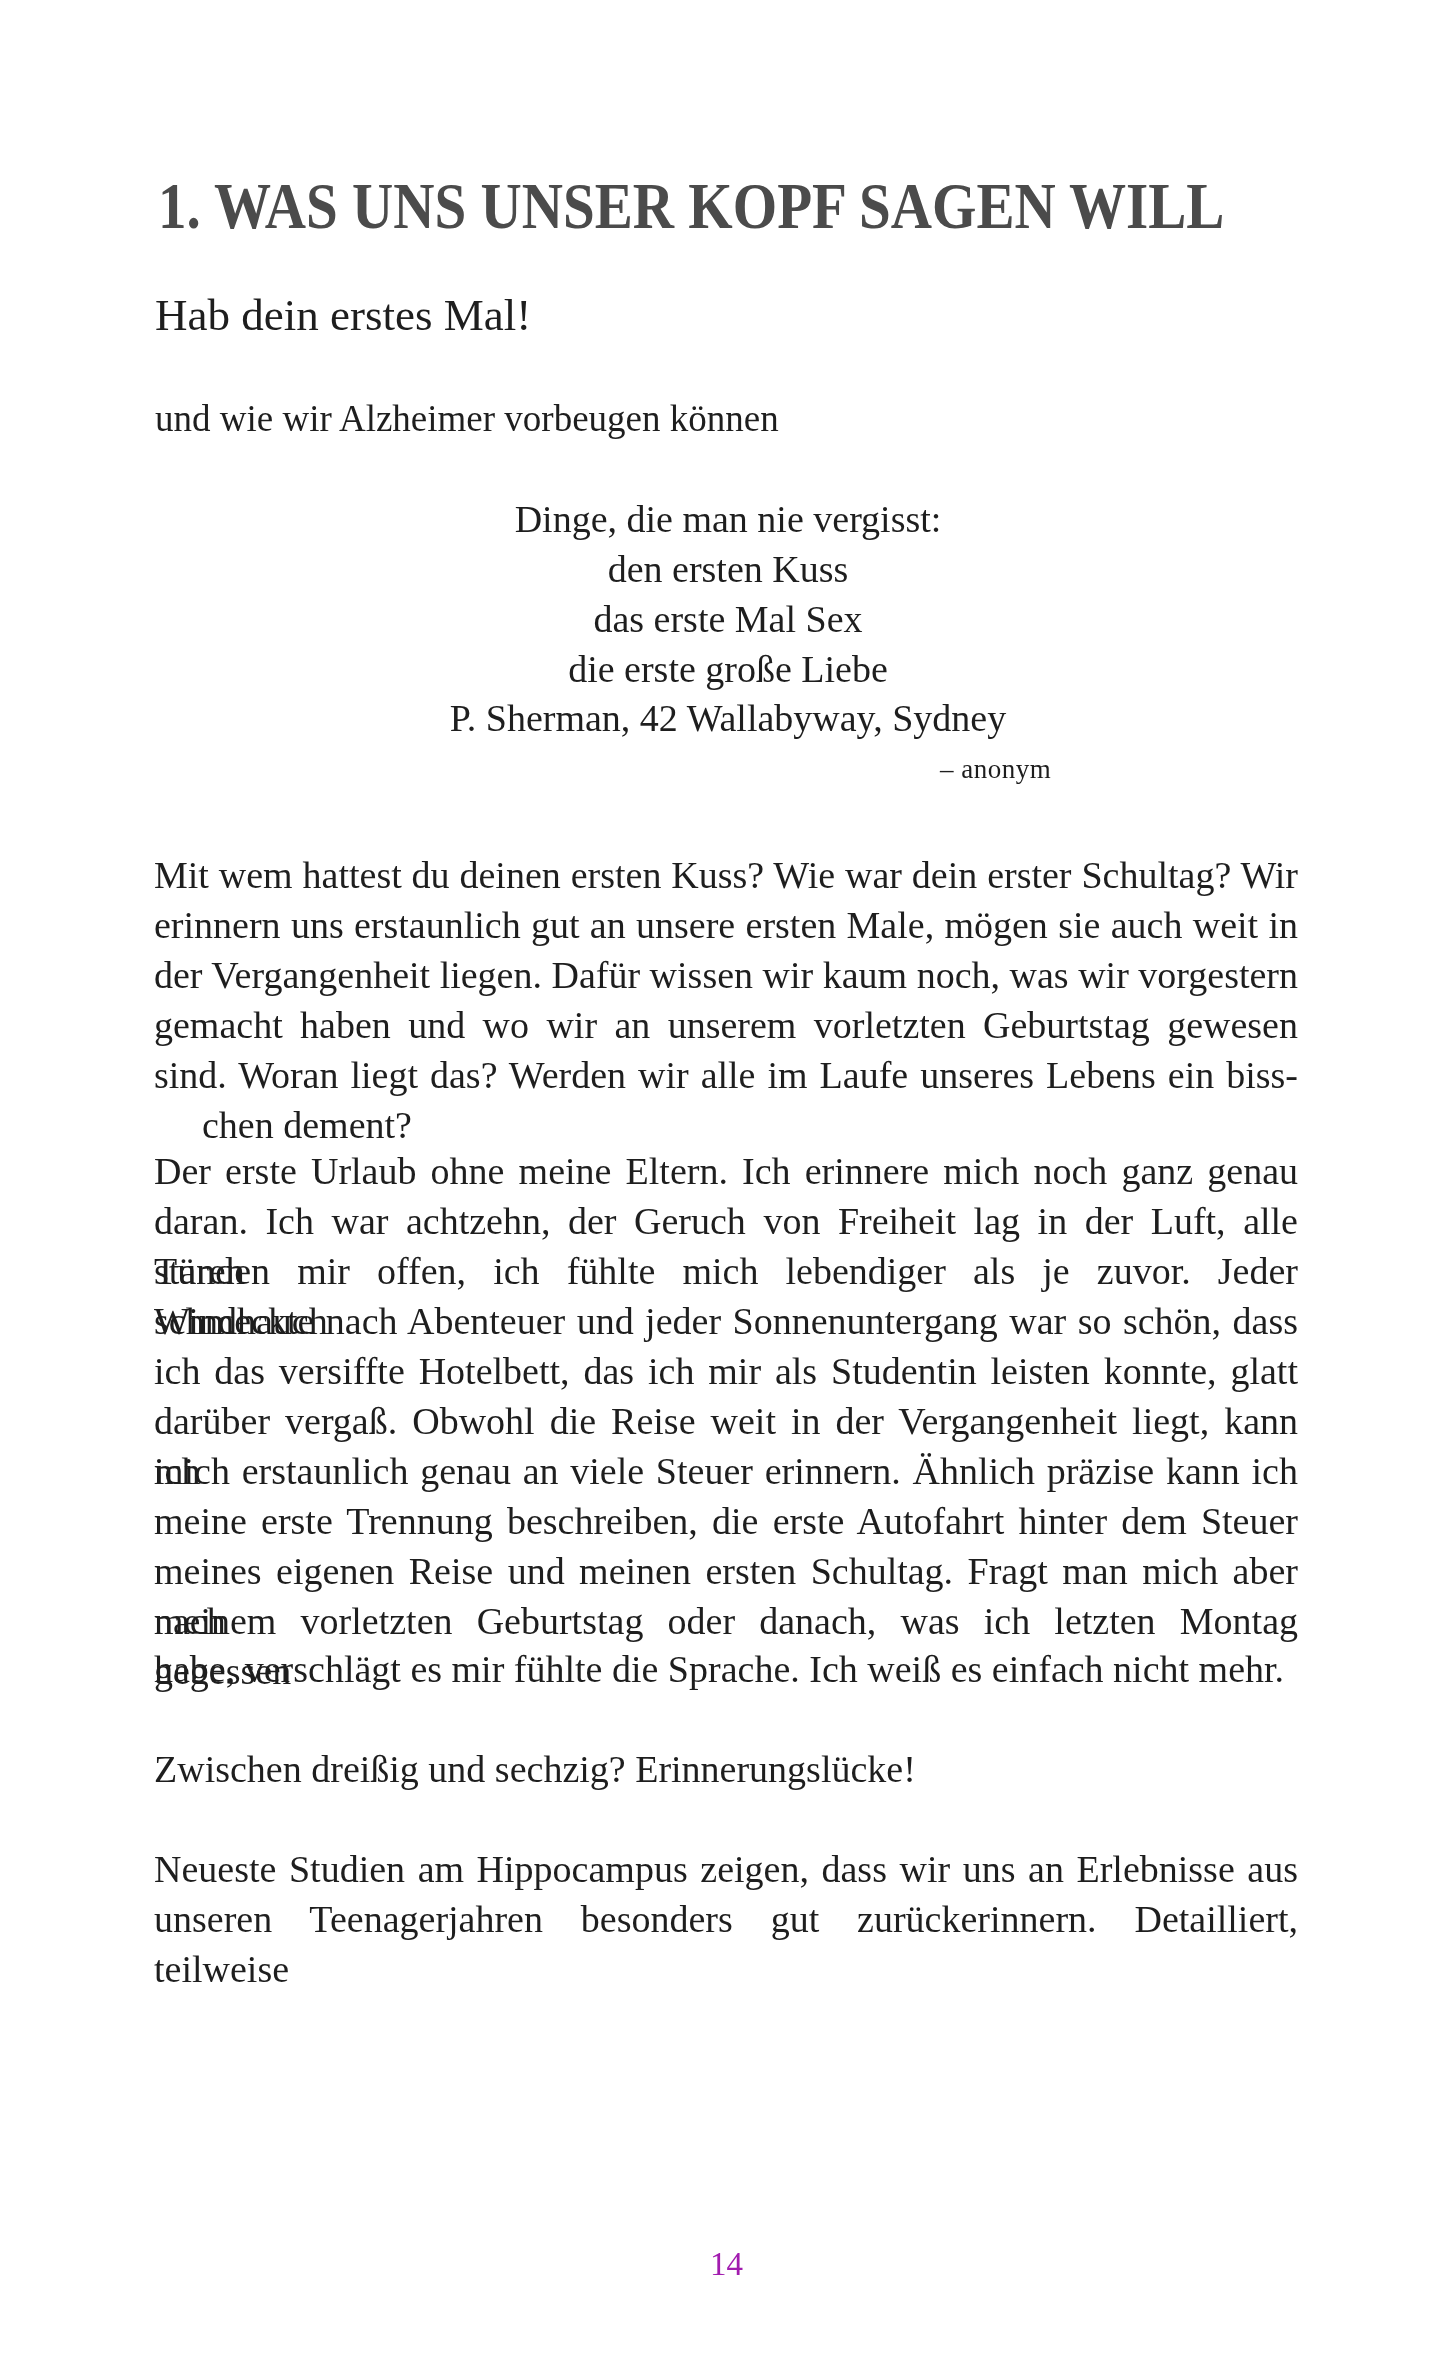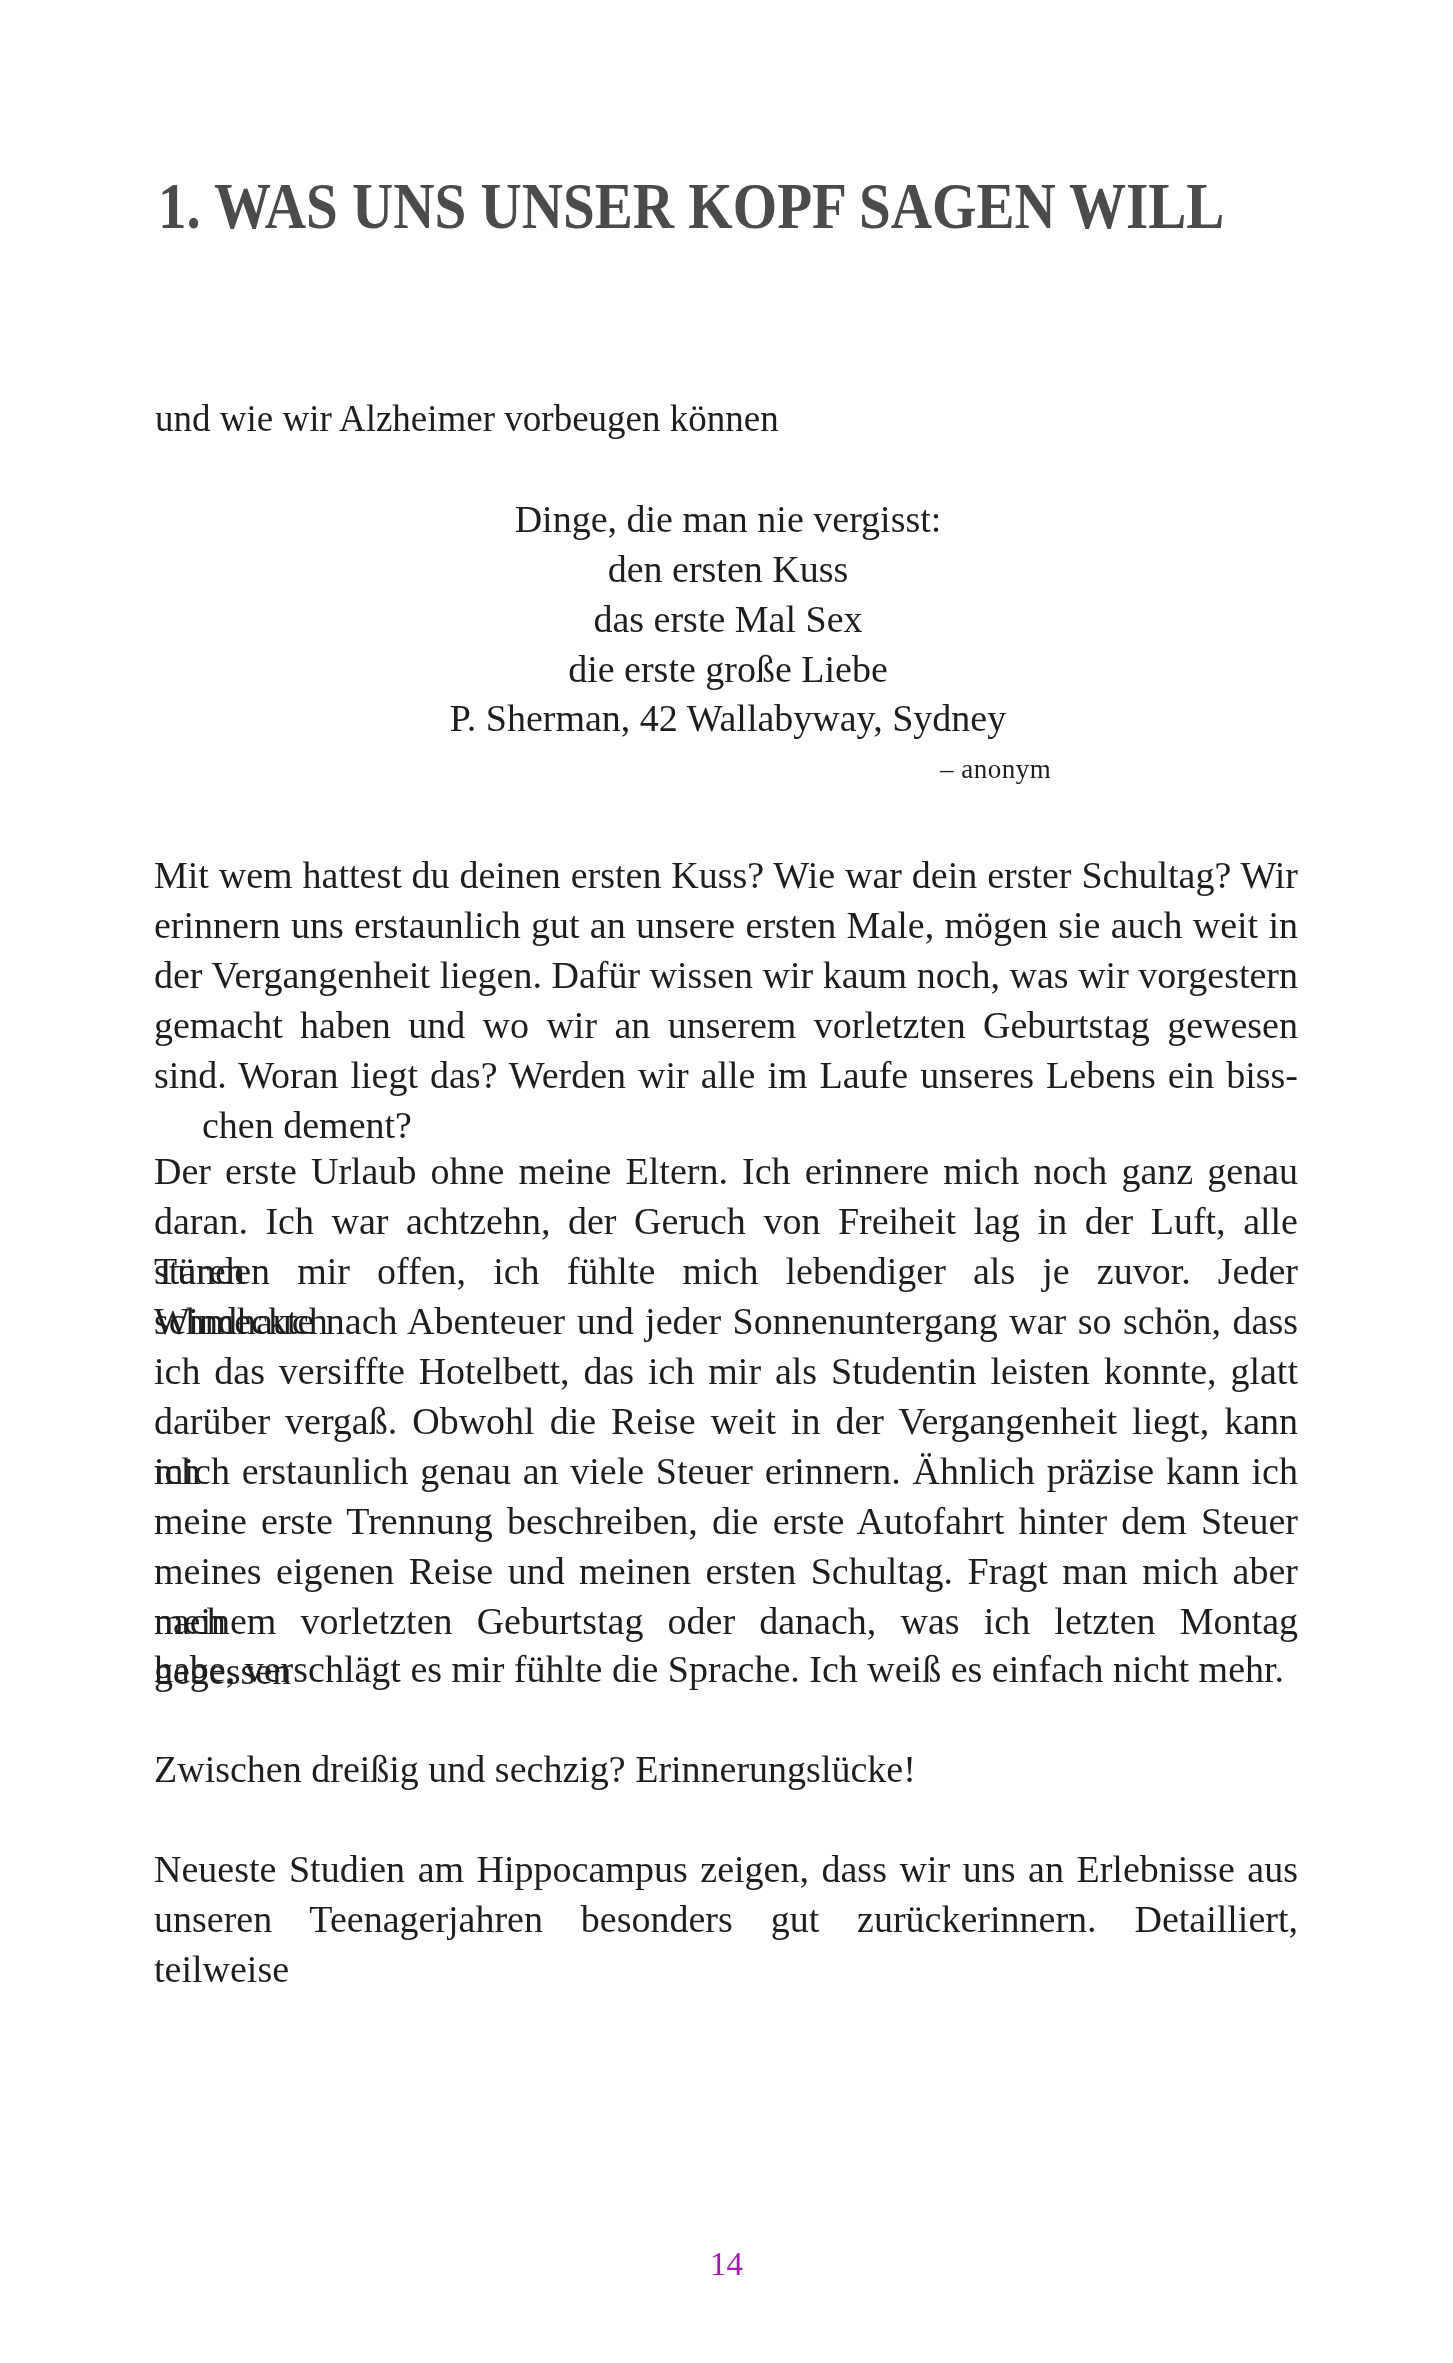--- a/index.html
+++ b/index.html
@@ -97,20 +97,21 @@
     color: #a21caf;
   }
 </style>
 </head>
 <body>
 
 <div class="page">
 
   <div class="chapter-title">1. WAS UNS UNSER KOPF SAGEN WILL</div>
 
+  <div class="subhead h1">Hab dein erstes Mal!</div>
   <div class="subhead h2" style="top:395px;">und wie wir Alzheimer vorbeugen können</div>
 
   <div>
     <div class="epigraph-line" style="top:494px;">Dinge, die man nie vergisst:</div>
     <div class="epigraph-line" style="top:544px;">den ersten Kuss</div>
     <div class="epigraph-line" style="top:594px;">das erste Mal Sex</div>
     <div class="epigraph-line" style="top:644px;">die erste große Liebe</div>
     <div class="epigraph-line" style="top:693px;">P. Sherman, 42 Wallabyway, Sydney</div>
     <div class="epigraph-attr">– anonym</div>
   </div>

